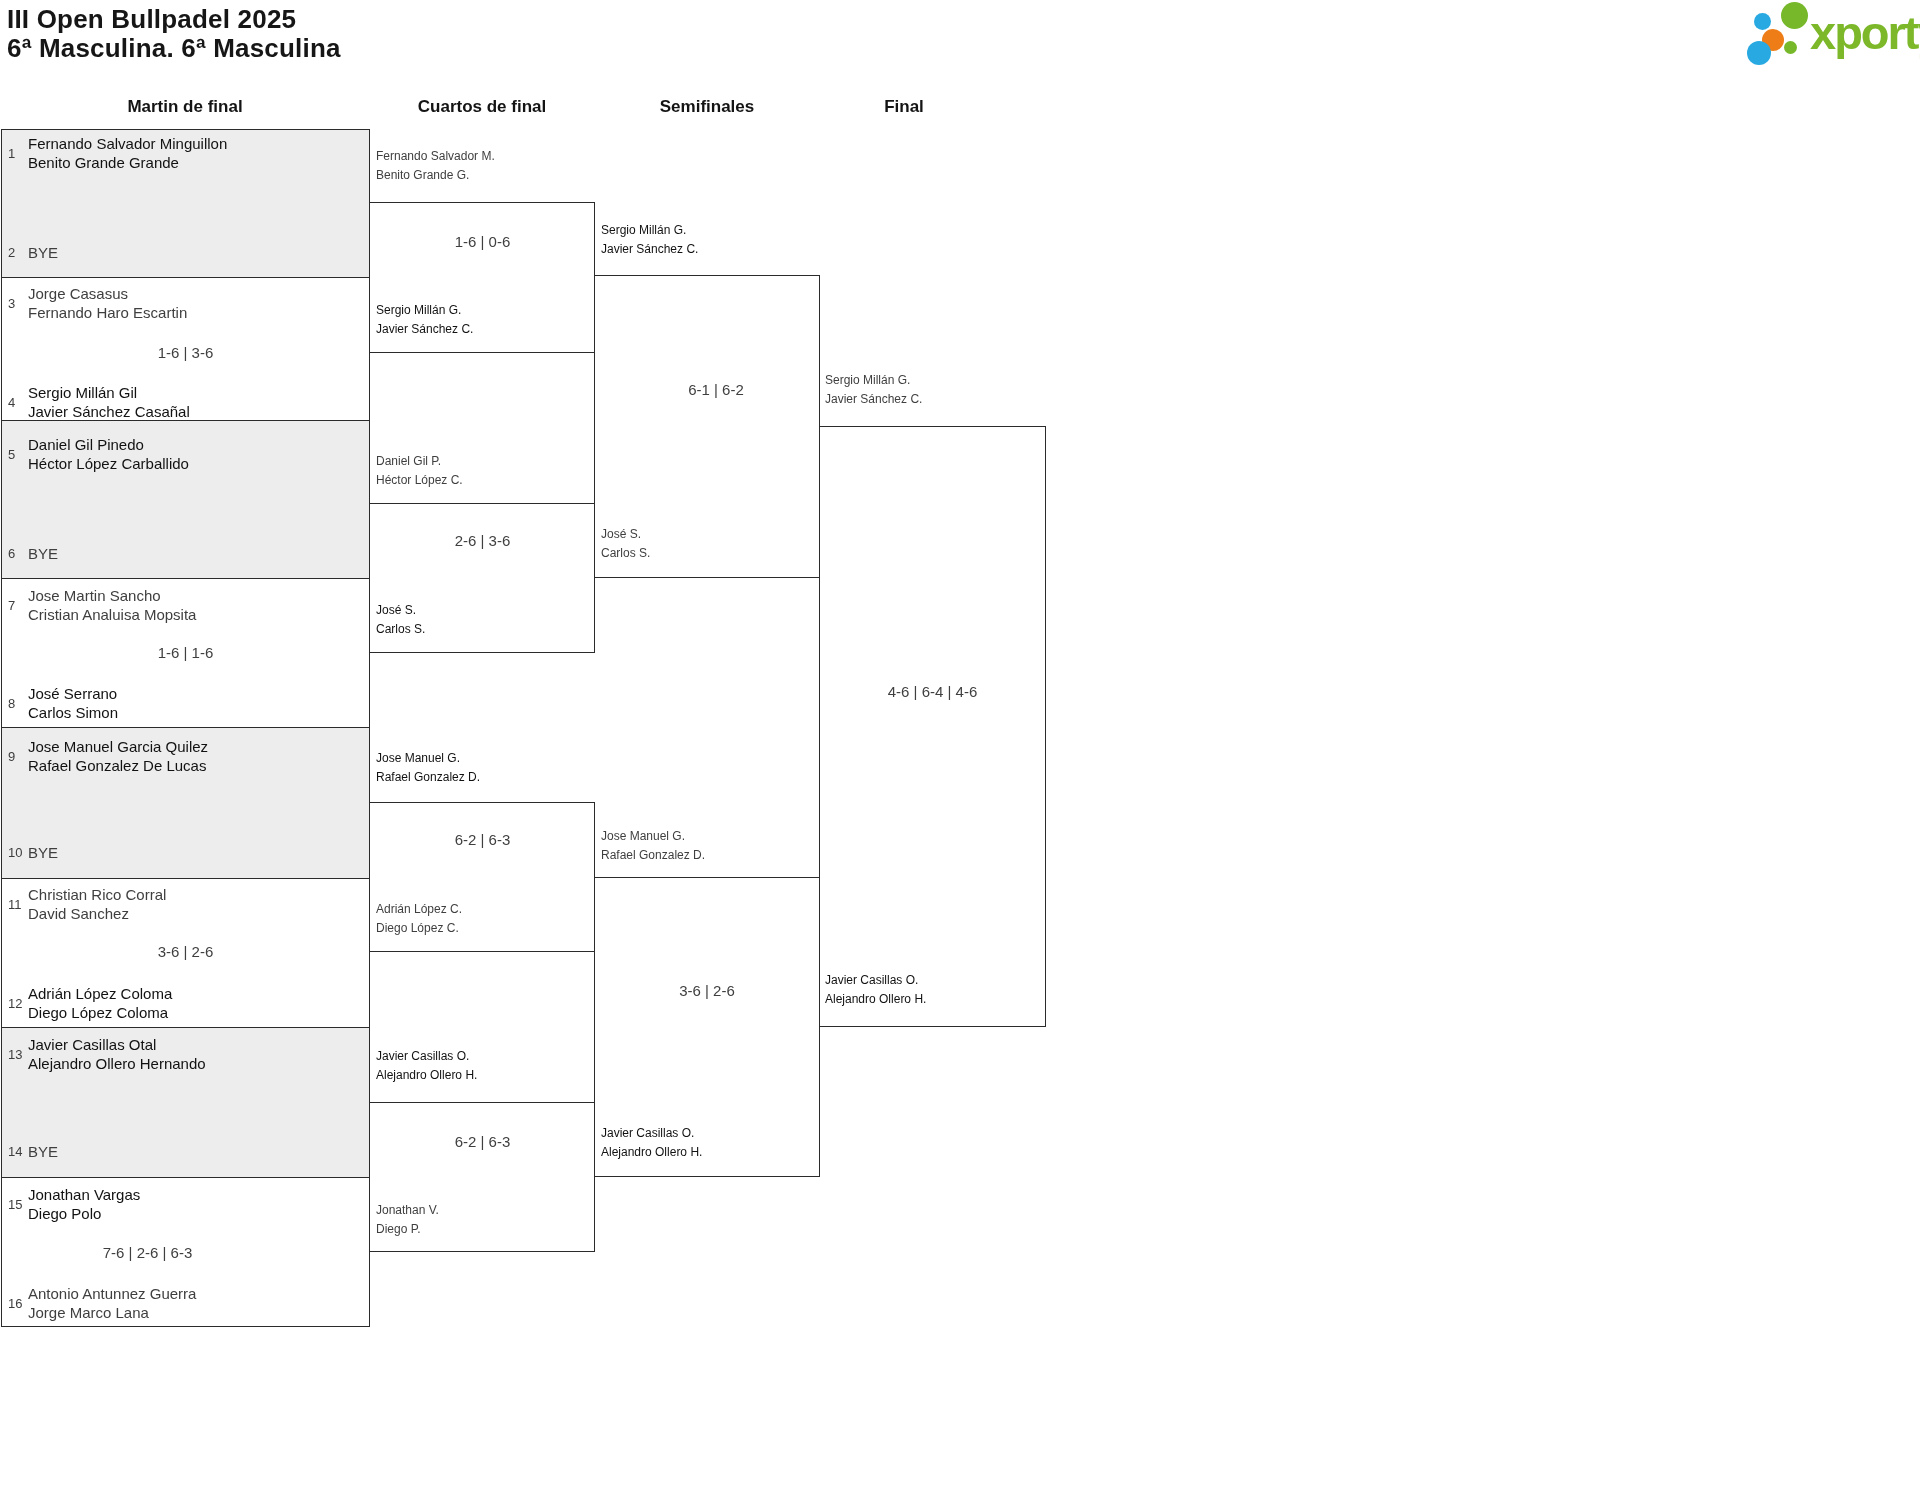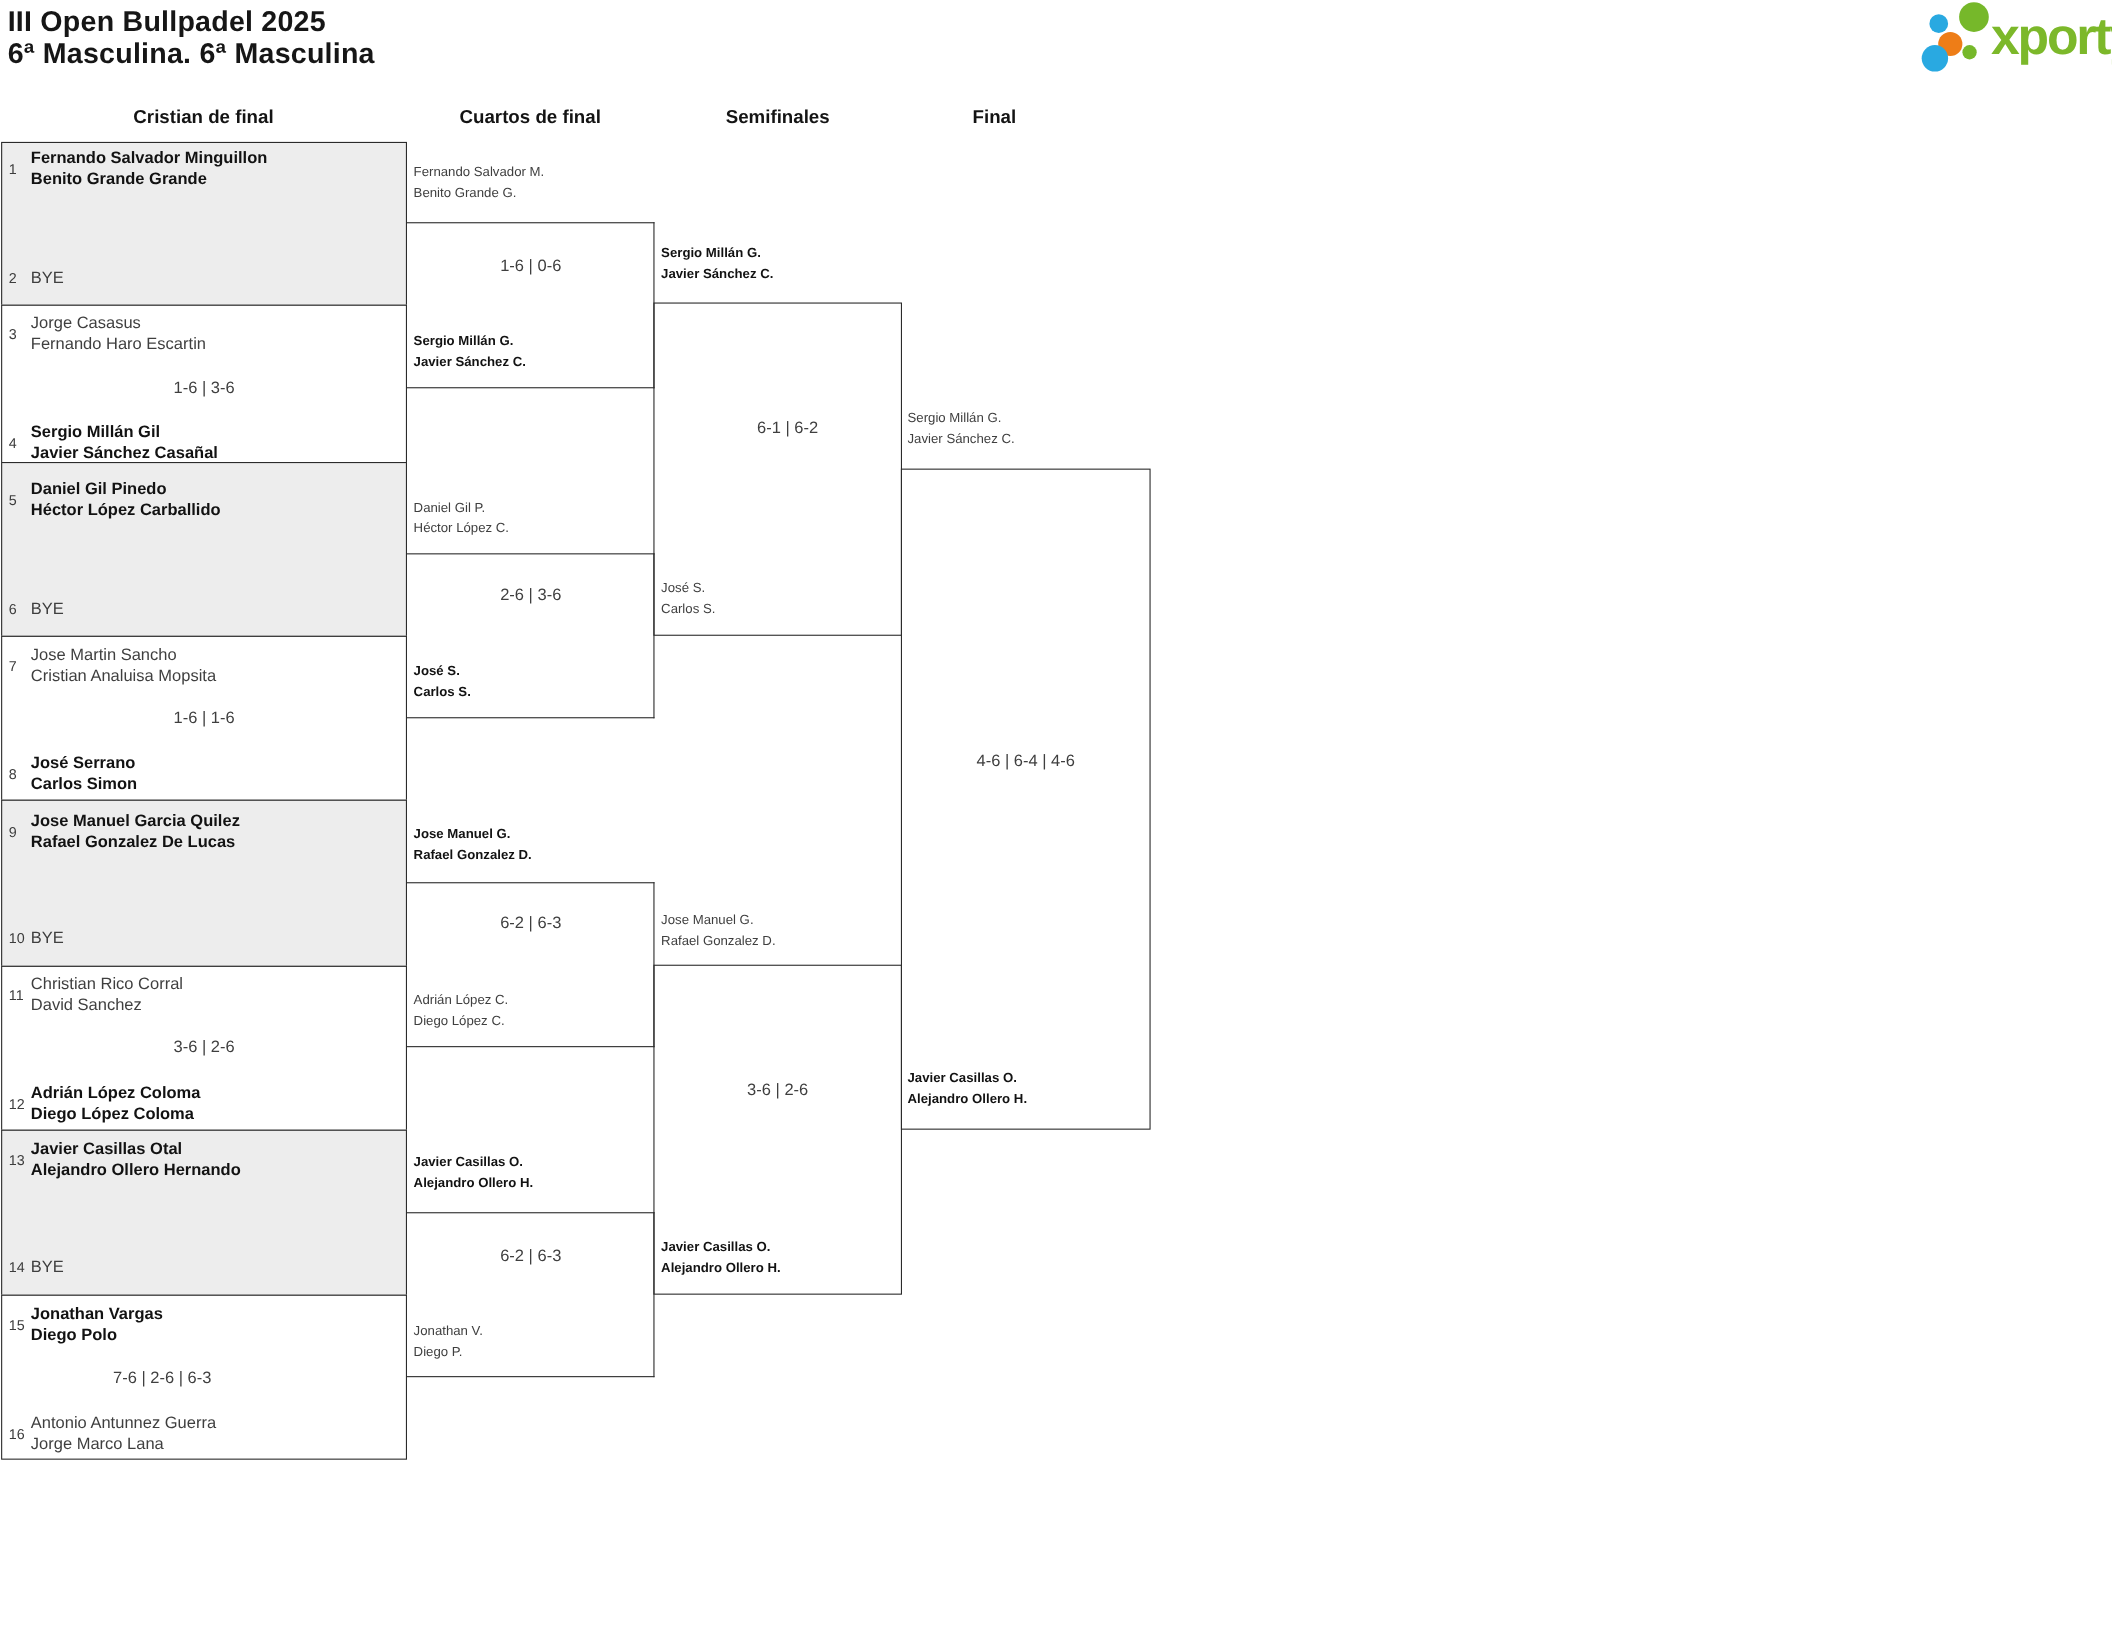--- a/index.html
+++ b/index.html
@@ -18,21 +18,21 @@
 
   .mbox { position:absolute; border:1px solid #2b2b2b; background:transparent; }
   .mbox.noleft { border-left:none; }
 
   .entry { position:absolute; left:6px; width:352px; display:flex; align-items:center;
            font-size:15px; line-height:19px; }
   .num { flex:none; width:17px; padding-left:2px; font-size:13px; color:#3d3d3d; }
   .names { margin-left:5px; }
   .tl { white-space:nowrap; }
   .reg { color:#3f3f3f; font-weight:400; }
-  .w   { color:#121212; font-weight:700; }
+  .w   { color:#121212; font-weight:400; }
 
   .score { position:absolute; text-align:center; font-size:15px; color:#3f3f3f; white-space:nowrap; }
   .label { position:absolute; font-size:12px; line-height:19px; white-space:nowrap; }
 
   .logo { position:absolute; left:1744px; top:0; width:230px; height:70px; }
   .dot { position:absolute; border-radius:50%; }
   .logo-text { position:absolute; left:66px; top:9px; font-size:47px; line-height:47px;
                font-weight:800; letter-spacing:-2px; color:#7cb82a; }
 </style>
 </head>
@@ -45,21 +45,21 @@
 
   <div class="logo">
     <span class="dot" style="left:10px; top:13px; width:17px; height:17px; background:#29a9e1;"></span>
     <span class="dot" style="left:37px; top:2px;  width:27px; height:27px; background:#76b82a;"></span>
     <span class="dot" style="left:18px; top:29px; width:22px; height:22px; background:#ee7d17;"></span>
     <span class="dot" style="left:3px;  top:41px; width:24px; height:24px; background:#29a9e1;"></span>
     <span class="dot" style="left:40px; top:41px; width:13px; height:13px; background:#76b82a;"></span>
     <span class="logo-text">xporty</span>
   </div>
 
-  <div class="hdr" style="left:185px">Cristian de final</div>
+  <div class="hdr" style="left:185px">Martin de final</div>
   <div class="hdr" style="left:482px">Cuartos de final</div>
   <div class="hdr" style="left:707px">Semifinales</div>
   <div class="hdr" style="left:904px">Final</div>
 
   <div class="obox gray" style="top:129px;  height:149px;"></div>
   <div class="obox" style="top:277px;  height:144px;"></div>
   <div class="obox gray" style="top:420px;  height:159px;"></div>
   <div class="obox" style="top:578px;  height:150px;"></div>
   <div class="obox gray" style="top:727px;  height:152px;"></div>
   <div class="obox" style="top:878px;  height:150px;"></div>

